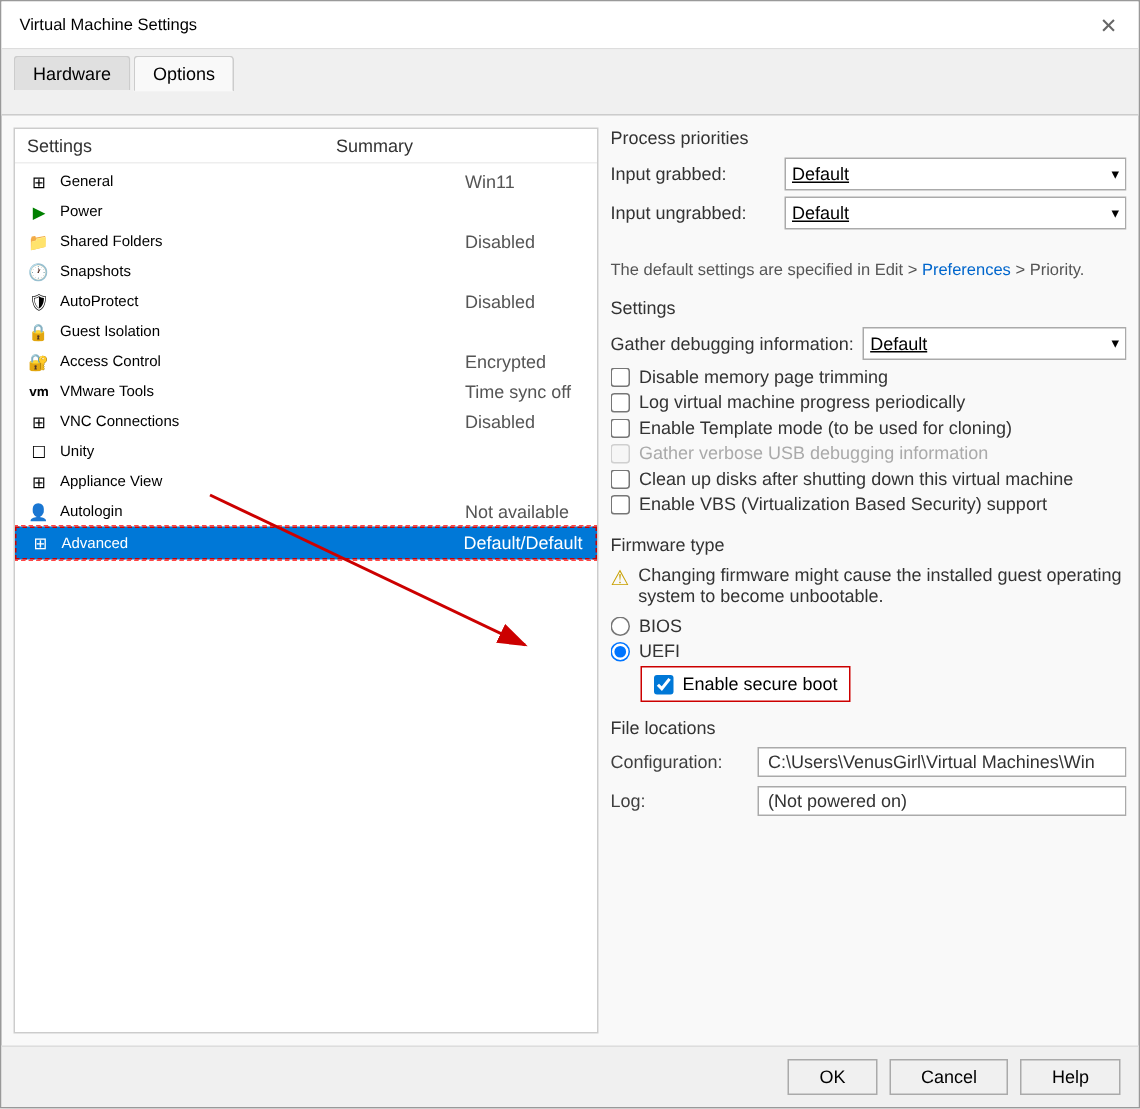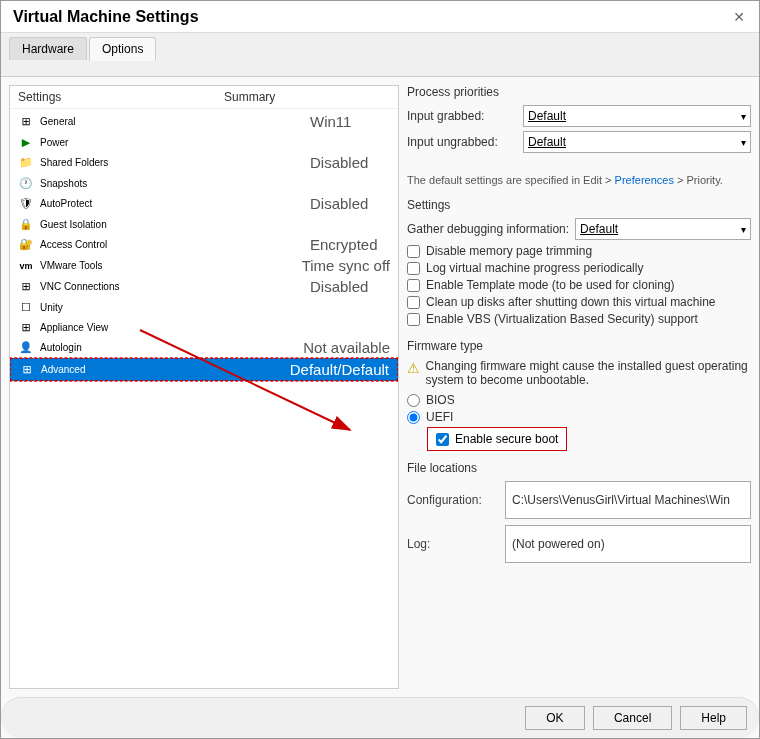--- a/index.html
+++ b/index.html
@@ -26,22 +26,22 @@
     .title-bar {
       background: #fff;
       padding: 8px 12px;
       display: flex;
       align-items: center;
       justify-content: space-between;
       border-bottom: 1px solid #ddd;
       height: 32px;
     }
     .title-bar-text {
-      font-size: 16px;
-      font-weight: bold;
+      font-size: 11px;
+      font-weight: normal;
     }
     .title-bar-close {
       width: 16px;
       height: 16px;
       display: flex;
       align-items: center;
       justify-content: center;
       cursor: pointer;
       font-size: 14px;
       color: #666;
@@ -119,21 +119,21 @@
       align-items: center;
       justify-content: center;
       font-size: 11px;
     }
     .settings-item .item-name {
       flex: 1;
       font-size: 10px;
     }
     .settings-item .item-summary {
       color: #555;
-      font-size: 15px;
+      font-size: 12px;
       min-width: 80px;
     }
     .settings-item.selected .item-summary {
       color: #fff;
     }
     .right-panel {
       flex: 1;
       display: flex;
       flex-direction: column;
       gap: 10px;
@@ -218,34 +218,33 @@
       min-width: 90px;
       color: #404040;
     }
     .file-loc-value {
       flex: 1;
       border: 1px solid #aaa;
       background: #fff;
       padding: 2px 6px;
       font-size: 12px;
       color: #333;
-      height: 38px;
+      height: 20px;
       display: flex;
       align-items: center;
       overflow: hidden;
       white-space: nowrap;
     }
     .bottom-bar {
       display: flex;
       justify-content: flex-end;
       padding: 8px 12px;
       gap: 8px;
       border-top: 1px solid #ddd;
       background: #f0f0f0;
-      border-radius: 20px;
     }
     .btn {
       padding: 4px 20px;
       border: 1px solid #aaa;
       background: #f0f0f0;
       font-size: 12px;
       cursor: pointer;
       min-width: 60px;
       text-align: center;
     }
@@ -415,20 +414,24 @@
           <label>Disable memory page trimming</label>
         </div>
         <div class="checkbox-row">
           <input type="checkbox" style="">
           <label>Log virtual machine progress periodically</label>
         </div>
         <div class="checkbox-row">
           <input type="checkbox" style="">
           <label>Enable Template mode (to be used for cloning)</label>
         </div>
+        <div class="checkbox-row disabled">
+          <input type="checkbox" disabled="" style="">
+          <label style="color:#aaa;">Gather verbose USB debugging information</label>
+        </div>
         <div class="checkbox-row">
           <input type="checkbox" style="">
           <label>Clean up disks after shutting down this virtual machine</label>
         </div>
         <div class="checkbox-row">
           <input type="checkbox" style="">
           <label>Enable VBS (Virtualization Based Security) support</label>
         </div>
       </div>
 

